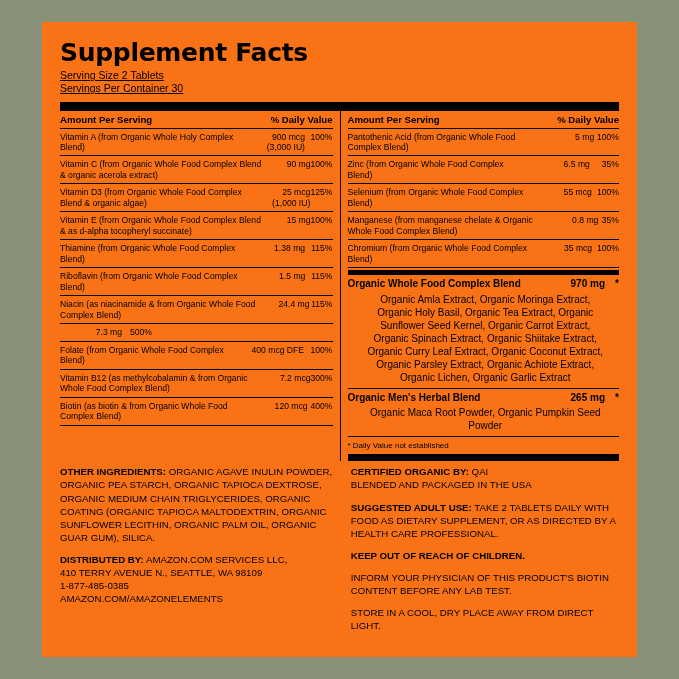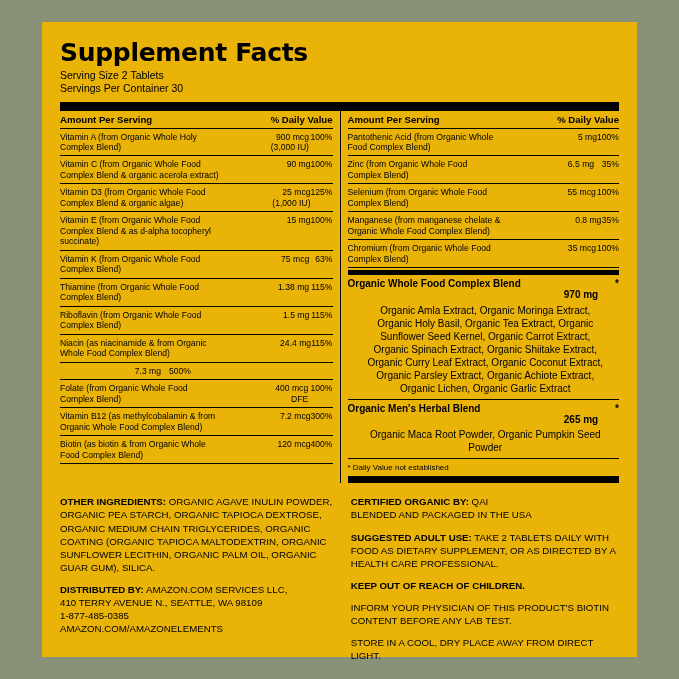--- a/index.html
+++ b/index.html
@@ -12,37 +12,38 @@
     background: #8a9179;
     font-family: "Liberation Sans", sans-serif;
     -webkit-font-smoothing: antialiased;
   }
   .label-card {
     position: absolute;
     left: 42px;
     top: 22px;
     width: 595px;
     height: 635px;
-    background: #eab308;
+    background: #f97316;
     box-sizing: border-box;
     padding: 18px 18px 10px 18px;
   }
   .panel-title {
     font-family: "DejaVu Sans", sans-serif;
     font-weight: bold;
     font-size: 25px;
     letter-spacing: -0.3px;
     color: #000;
     line-height: 1.05;
     margin: 0 0 3px 0;
   }
   .serving-line {
     font-size: 10.5px;
     color: #000;
     line-height: 1.25;
+    text-decoration: underline;
   }
   .thick-rule {
     height: 9px;
     background: #000;
     margin-top: 6px;
   }
   .cols {
     display: flex;
     align-items: stretch;
   }
@@ -78,21 +79,20 @@
     color: #000;
   }
   .nutrient .name {
     flex: 1 1 auto;
     padding-right: 4px;
   }
   .nutrient .amount {
     width: 62px;
     text-align: right;
     white-space: pre-line;
-    margin-left: 39px;
   }
   .nutrient .dv {
     width: 30px;
     text-align: right;
   }
   .blend-rule-top {
     height: 5px;
     background: #000;
     margin-top: 2px;
   }
@@ -105,23 +105,22 @@
   .blend-head {
     display: flex;
     font-weight: bold;
     line-height: 1.25;
   }
   .blend-head .name {
     flex: 1 1 auto;
   }
   .blend-head .amount {
     width: 48px;
-    text-align: center;
-    font-weight: bold;
-    margin-top: 11px;
+    text-align: right;
+    font-weight: bold;
   }
   .blend-head .dv {
     width: 14px;
     text-align: right;
   }
   .blend-body {
     padding: 2px 10px 0 14px;
     text-align: center;
     line-height: 1.3;
   }
@@ -130,21 +129,21 @@
     color: #000;
     padding-top: 4px;
   }
   .panel-bottom-rule {
     height: 7px;
     background: #000;
     margin-top: 4px;
   }
   .lower {
     display: flex;
-    margin-top: 12px;
+    margin-top: 4px;
     font-size: 9.7px;
     color: #000;
     line-height: 1.35;
   }
   .lower .lcol {
     flex: 1 1 52%;
     padding-right: 14px;
     box-sizing: border-box;
   }
   .lower .rcol {
@@ -194,25 +193,20 @@
       <div class="nutrient">
         <span class="name">Vitamin D3 (from Organic Whole Food Complex Blend &amp; organic algae)</span>
         <span class="amount">25 mcg
 (1,000 IU)</span>
         <span class="dv">125%</span>
       </div>
       <div class="nutrient">
         <span class="name">Vitamin E (from Organic Whole Food Complex Blend &amp; as d-alpha tocopheryl succinate)</span>
         <span class="amount">15 mg</span>
         <span class="dv">100%</span>
-      </div>
-      <div class="nutrient">
-        <span class="name">Vitamin K (from Organic Whole Food Complex Blend)</span>
-        <span class="amount">75 mcg</span>
-        <span class="dv">63%</span>
       </div>
       <div class="nutrient">
         <span class="name">Thiamine (from Organic Whole Food Complex Blend)</span>
         <span class="amount">1.38 mg</span>
         <span class="dv">115%</span>
       </div>
       <div class="nutrient">
         <span class="name">Riboflavin (from Organic Whole Food Complex Blend)</span>
         <span class="amount">1.5 mg</span>
         <span class="dv">115%</span>

